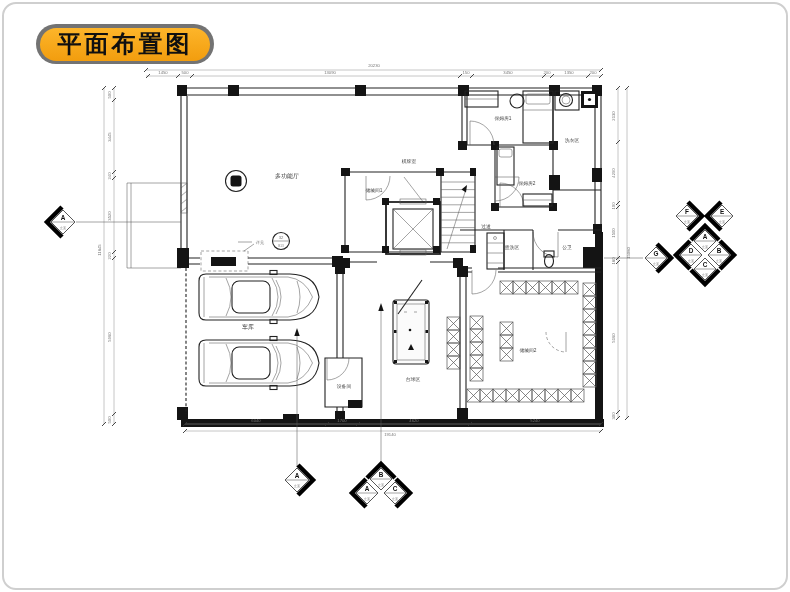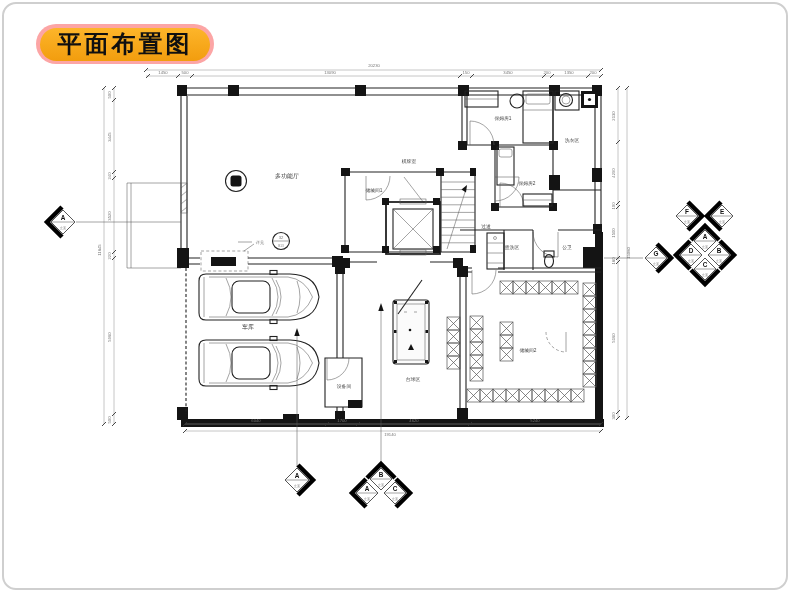--- a/index.html
+++ b/index.html
@@ -1,19 +1,19 @@
 <!DOCTYPE html>
 <html><head>
 <meta charset="utf-8">
 <style>
   html,body{margin:0;padding:0;}
   body{width:790px;height:592px;position:relative;background:#fff;overflow:hidden;
        font-family:"Liberation Sans","DejaVu Sans",sans-serif;}
   .frame{position:absolute;inset:2px;border:2px solid #cfcfcf;border-radius:14px;pointer-events:none;}
-  .badge{position:absolute;left:36px;top:24px;width:178px;height:40px;background:#fca5a5;
+  .badge{position:absolute;left:36px;top:24px;width:178px;height:40px;background:#737373;
          border-radius:21px;display:flex;align-items:center;justify-content:center;padding:0;}
   .badge-inner{width:170px;height:33px;background:linear-gradient(#fdb52a,#f29d0e);
          border-radius:17px;display:flex;align-items:center;justify-content:center;}
   .badge-inner span{font-size:24px;font-weight:bold;color:#101010;letter-spacing:3px;}
   svg{position:absolute;left:0;top:0;}
   svg text{font-family:"Liberation Sans","DejaVu Sans",sans-serif;}
   .w1{stroke:#222;stroke-width:1.1;fill:none}
   .thin{stroke:#5a5a5a;stroke-width:.55;fill:none}
   .blk{fill:#141414;stroke:none}
   .diml{stroke:#999;stroke-width:.55;fill:none}

